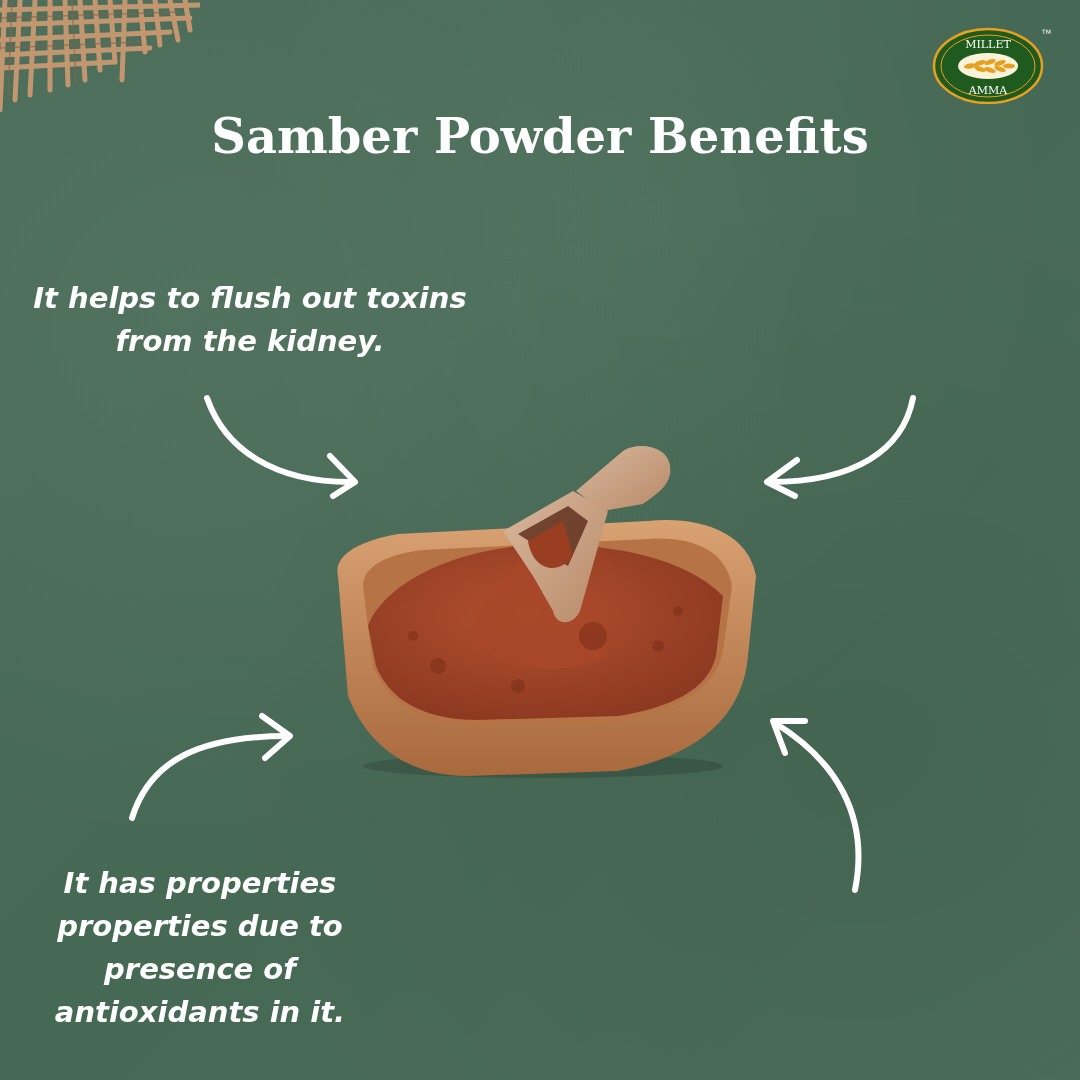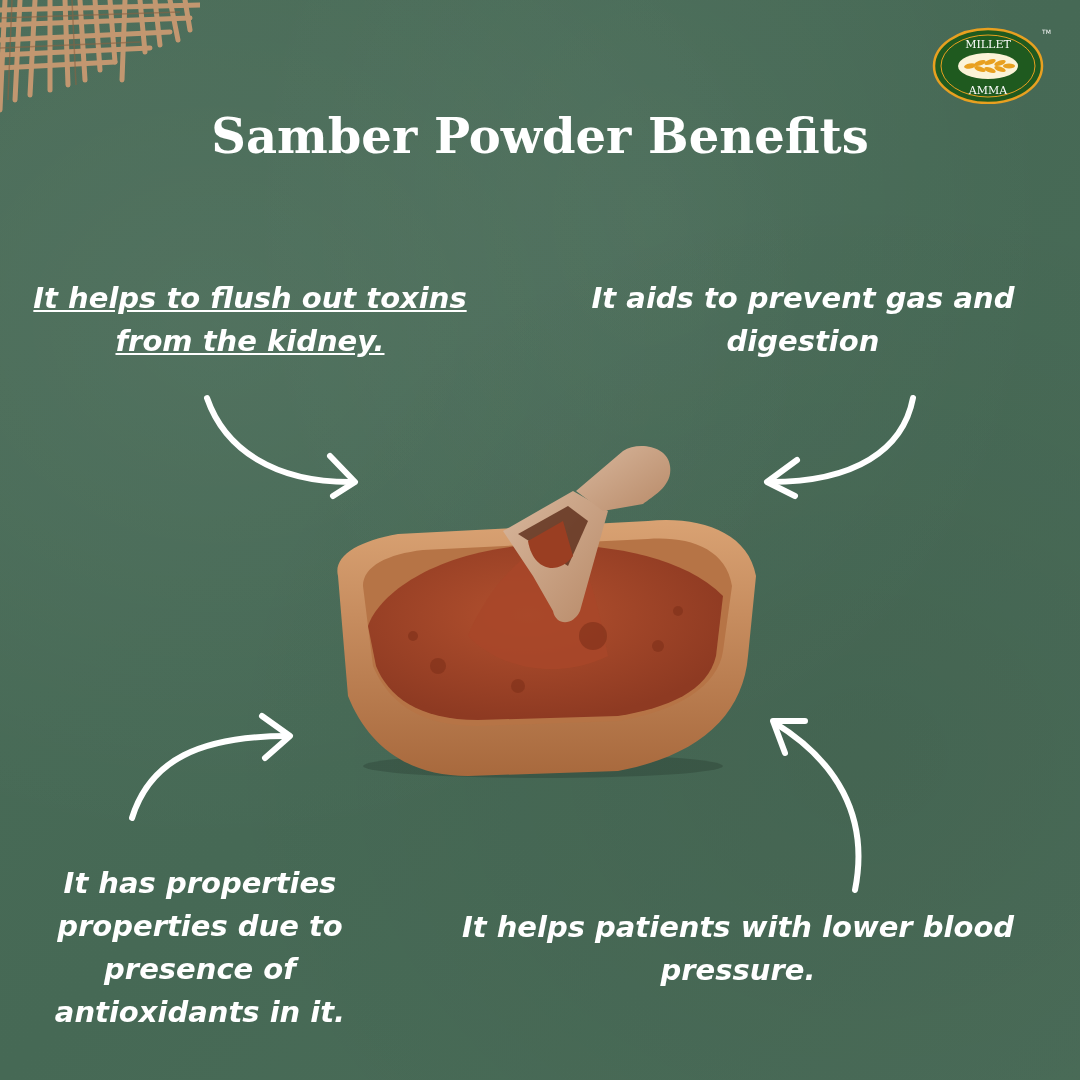--- a/index.html
+++ b/index.html
@@ -18,21 +18,21 @@
   .logo { position: absolute; left: 932px; top: 24px; width: 120px; height: 80px; }
   .title {
     position: absolute; left: 0; top: 108px; width: 1080px; text-align: center;
     font-family: "DejaVu Serif", serif; font-weight: bold; font-size: 48px;
     letter-spacing: 0px; color: #ffffff;
   }
   .benefit {
     position: absolute; text-align: center; font-style: italic; font-weight: bold;
     font-size: 29px; line-height: 43px; color: #ffffff;
   }
-  .b1 { left: 20px; top: 277px; width: 460px; text-decoration: underline; }
+  .b1 { left: 20px; top: 277px; width: 460px; }
   .b2 { left: 572px; top: 277px; width: 462px; }
   .b3 { left: 30px; top: 862px; width: 340px; }
   .b4 { left: 428px; top: 906px; width: 620px; }
   .arrow { position: absolute; }
   .bowl { position: absolute; left: 318px; top: 436px; width: 446px; height: 350px; }
 </style>
 </head>
 <body>
 
 <div class="canvas">
@@ -81,23 +81,21 @@
       <ellipse cx="77" cy="42" rx="6" ry="2.5"></ellipse>
     </g>
     <text x="56" y="24" text-anchor="middle" font-family="DejaVu Serif, serif" font-size="11" fill="#ffffff">MILLET</text>
     <text x="56" y="70" text-anchor="middle" font-family="DejaVu Serif, serif" font-size="11" fill="#ffffff">AMMA</text>
     <text x="110" y="10" font-family="DejaVu Sans, sans-serif" font-size="6" fill="#ffffff">TM</text>
   </svg>
 
   <div class="title">Samber Powder Benefits</div>
 
   <div class="benefit b1">It helps to flush out toxins from the kidney.</div>
-  <div class="benefit b2">It aids to prevent gas and digestion</div>
   <div class="benefit b3">It has properties properties due to presence of antioxidants in it.</div>
-  <div class="benefit b4">It helps patients with lower blood pressure.</div>
 
   <svg class="arrow" style="left:195px;top:390px;width:170px;height:110px" viewBox="0 0 170 110">
     <path d="M12 8 C 30 60, 80 92, 155 92" fill="none" stroke="#fff" stroke-width="6" stroke-linecap="round"></path>
     <path d="M135 66 L160 92 L138 106" fill="none" stroke="#fff" stroke-width="6" stroke-linecap="round" stroke-linejoin="round"></path>
   </svg>
   <svg class="arrow" style="left:755px;top:390px;width:170px;height:110px" viewBox="0 0 170 110">
     <path d="M158 8 C 148 60, 100 92, 15 92" fill="none" stroke="#fff" stroke-width="6" stroke-linecap="round"></path>
     <path d="M42 70 L12 92 L40 106" fill="none" stroke="#fff" stroke-width="6" stroke-linecap="round" stroke-linejoin="round"></path>
   </svg>
   <svg class="arrow" style="left:120px;top:700px;width:180px;height:125px" viewBox="0 0 180 125">

